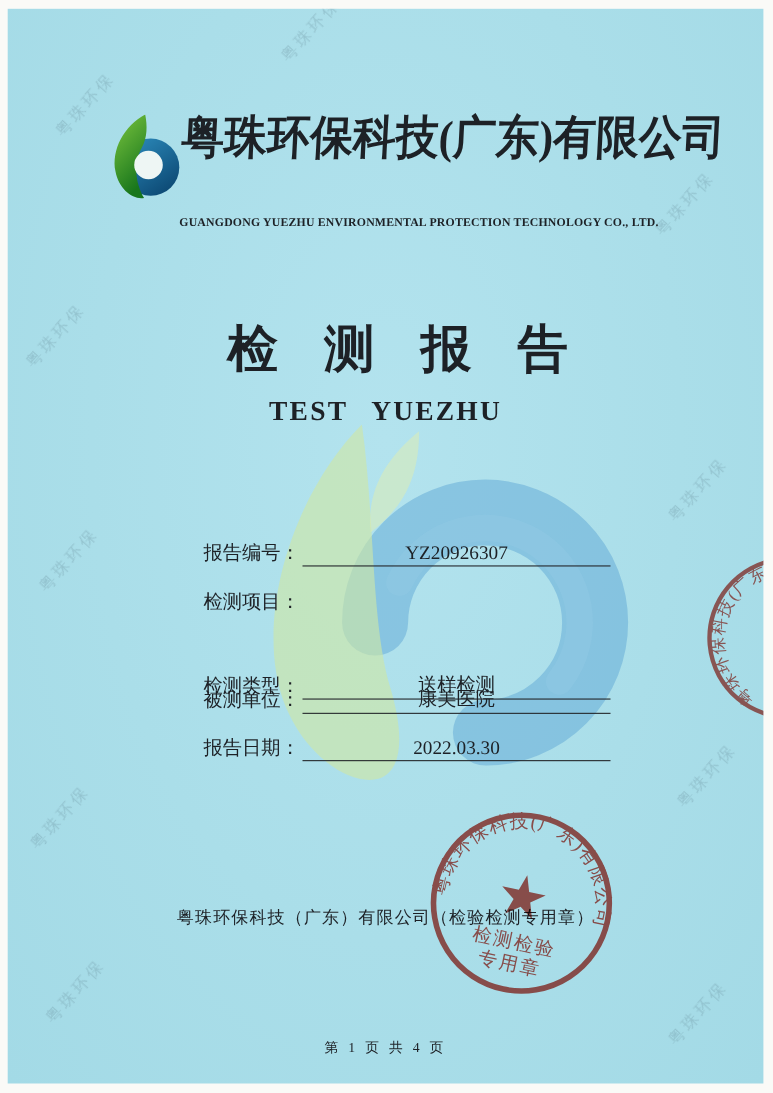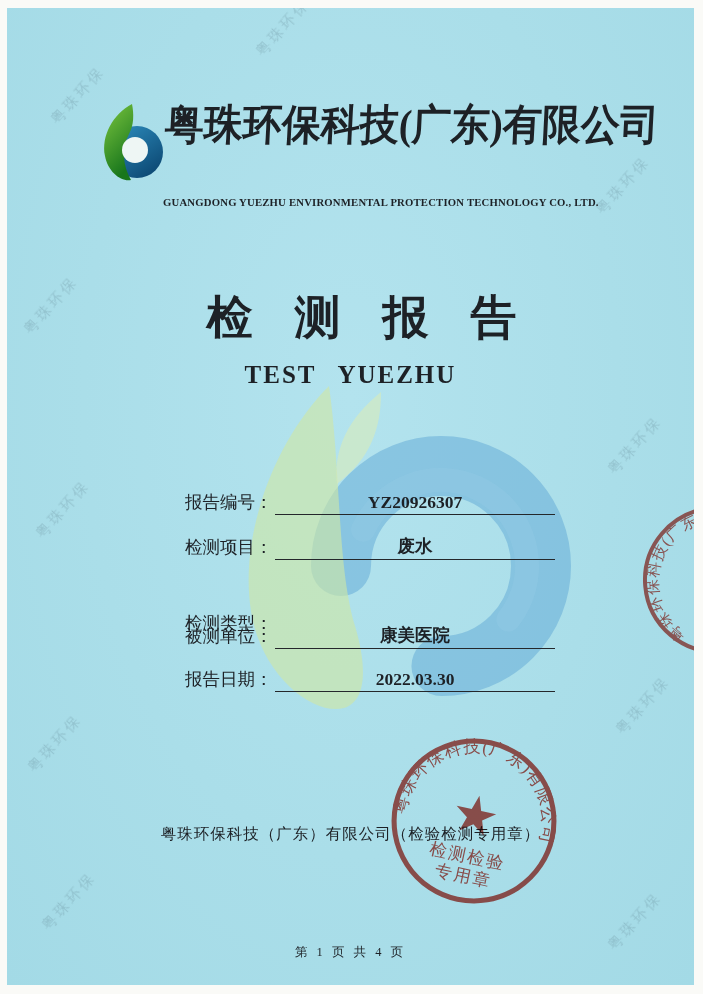--- a/index.html
+++ b/index.html
@@ -61,21 +61,21 @@
     letter-spacing:2px; word-spacing:14px;
   }
   
   .field-row {
     position:absolute; left:178px; width:370px; height:28px;
     display:flex; align-items:flex-end;
   }
   .field-label { width:90px; font-size:17.5px; flex:none; padding-bottom:1px; }
   .field-line {
     flex:1; text-align:center; font-size:17.5px;
-    border-bottom:1.6px solid #24272b; padding-bottom:1px;font-weight:bold;
+    border-bottom:1.6px solid #24272b; padding-bottom:1px;
   }
   
   .seal-caption {
     position:absolute; top:816px; left:0; width:100%;
     text-align:center; font-size:15.5px; letter-spacing:1px;
   }
   
   .stamp-main {
     position:absolute; left:380px; top:726px; width:174px; height:174px;
     mix-blend-mode:multiply;
@@ -137,24 +137,24 @@
 
   <div class="title-zh">检测报告</div>
   <div class="title-en">TEST YUEZHU</div>
 
   <div class="field-row" style="top:479px">
     <span class="field-label">报告编号：</span>
     <span class="field-line">YZ20926307</span>
   </div>
   <div class="field-row" style="top:524px">
     <span class="field-label">检测项目：</span>
-    <span class="field-line">废水</span>
   </div>
   <div class="field-row" style="top:600px">
     <span class="field-label">检测类型：</span>
+    <span class="field-line">送样检测</span>
   </div>
   <div class="field-row" style="top:613px">
     <span class="field-label">被测单位：</span>
     <span class="field-line">康美医院</span>
   </div>
   <div class="field-row" style="top:656px">
     <span class="field-label">报告日期：</span>
     <span class="field-line">2022.03.30</span>
   </div>
 

